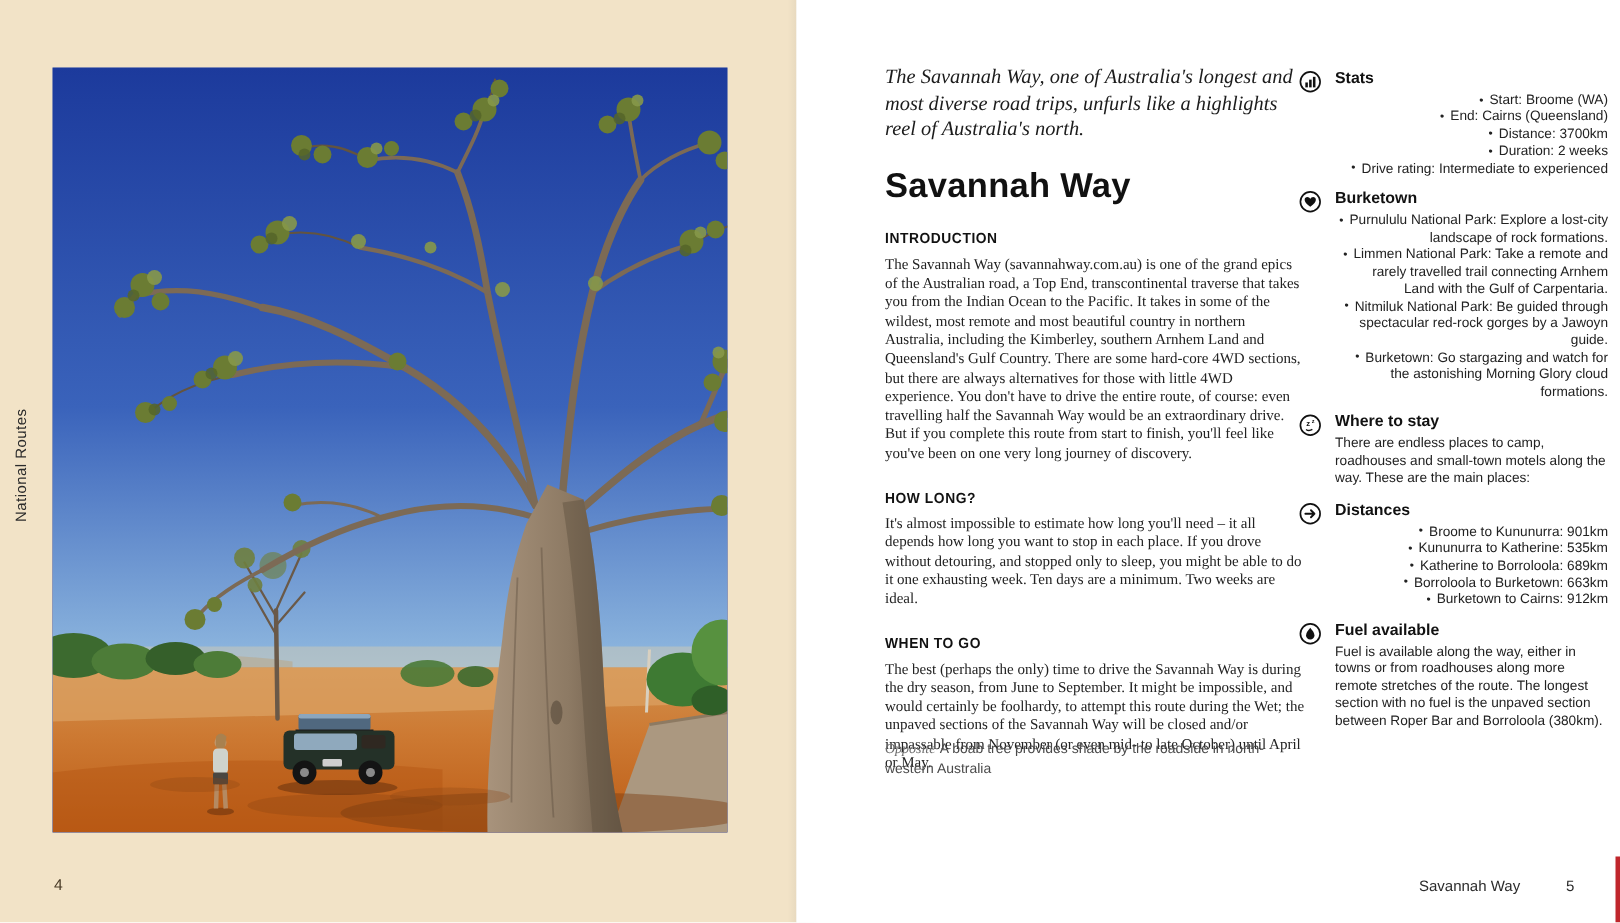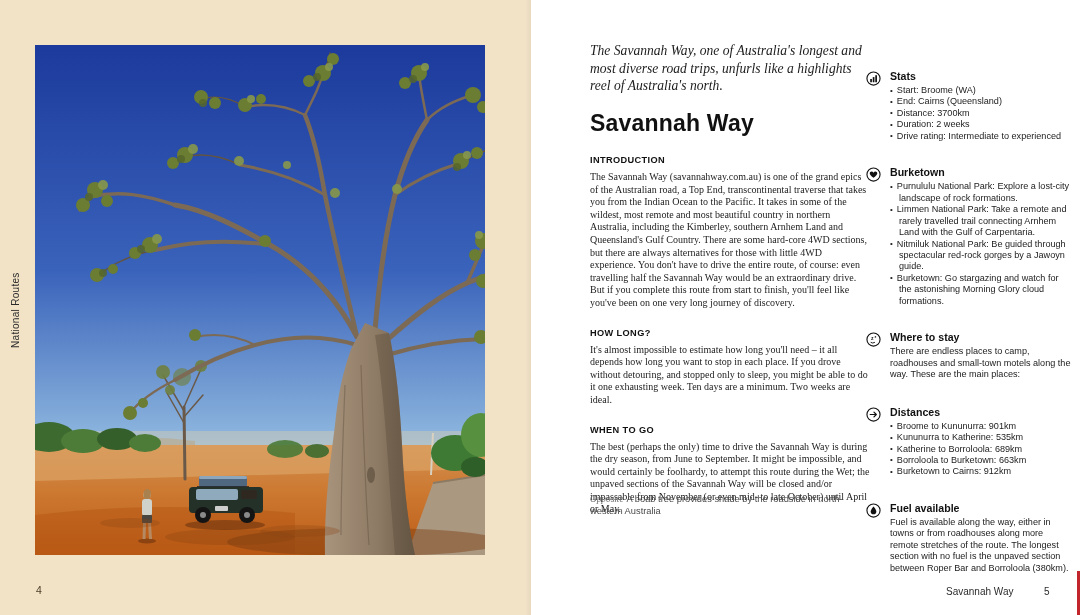--- a/index.html
+++ b/index.html
@@ -58,28 +58,28 @@
     font-size:10px; line-height:1.26; color:#222;
   }
   .caption {
     position:absolute; left:59px; top:493px; width:255px;
     font-size:9.3px; line-height:1.3; color:#4a4a4a;
   }
   .caption-prefix { font-family:"Liberation Serif", serif; font-style:italic; color:#6a6a6a; margin-right:3px; }
 
   
   .sidebar { position:absolute; left:335px; top:46px; width:206px; }
-  .sb-section { display:flex; margin-bottom:8px;margin-top:24px; }
+  .sb-section { display:flex; margin-bottom:8px; }
   .sb-icon { flex:0 0 24px; padding-top:1px; }
   .sb-icon svg { width:15px; height:15px; display:block; }
   .sb-content { flex:1; }
   .sb-title { font-size:10.6px; font-weight:700; color:#111; margin-bottom:3px; }
   .sb-intro { font-size:9.1px; line-height:1.26; color:#222; margin-bottom:1px; }
   .sb-intro:empty { display:none; }
-  .sb-list { list-style:none; }
+  .sb-list { list-style:none;text-align:right; }
   .sb-list li {
     font-size:9.1px; line-height:1.26; color:#222;
     padding-left:9px; text-indent:-9px;
   }
   .sb-list li::before { content:"•"; margin-right:4px; font-size:8px; position:relative; top:-0.5px; }
 
   
   .footer-right {
     position:absolute; left:531px; top:586px; width:549px; height:20px;
   }

